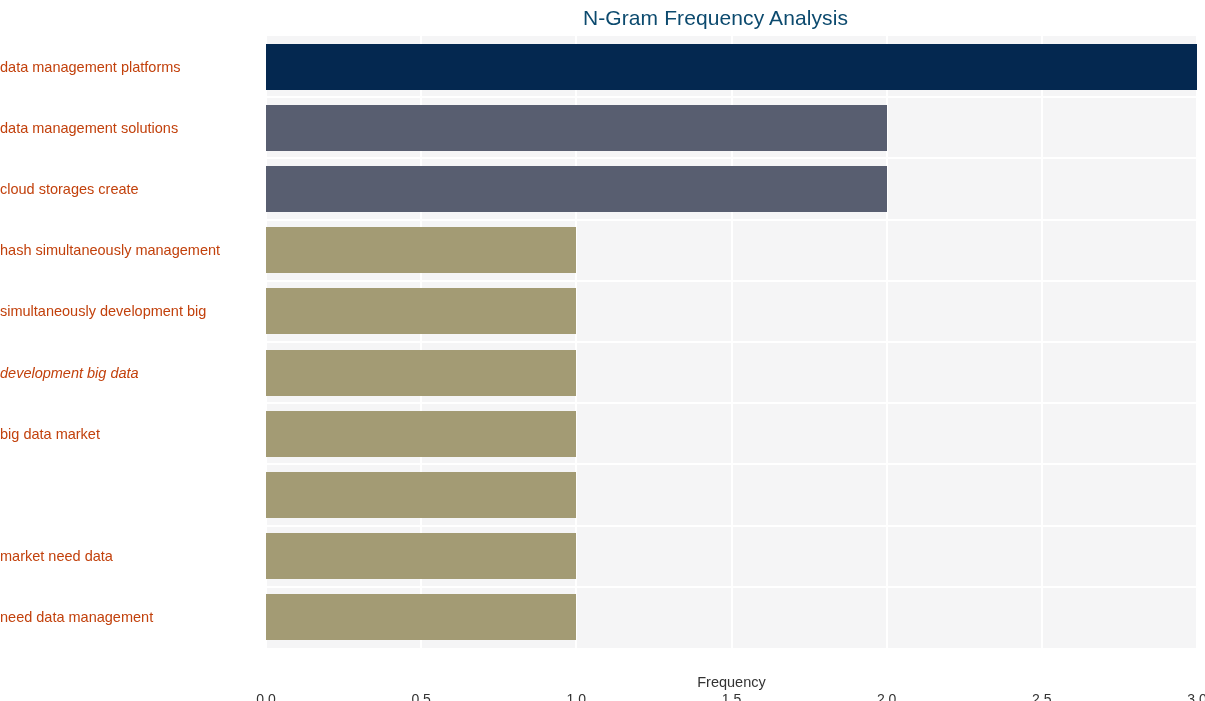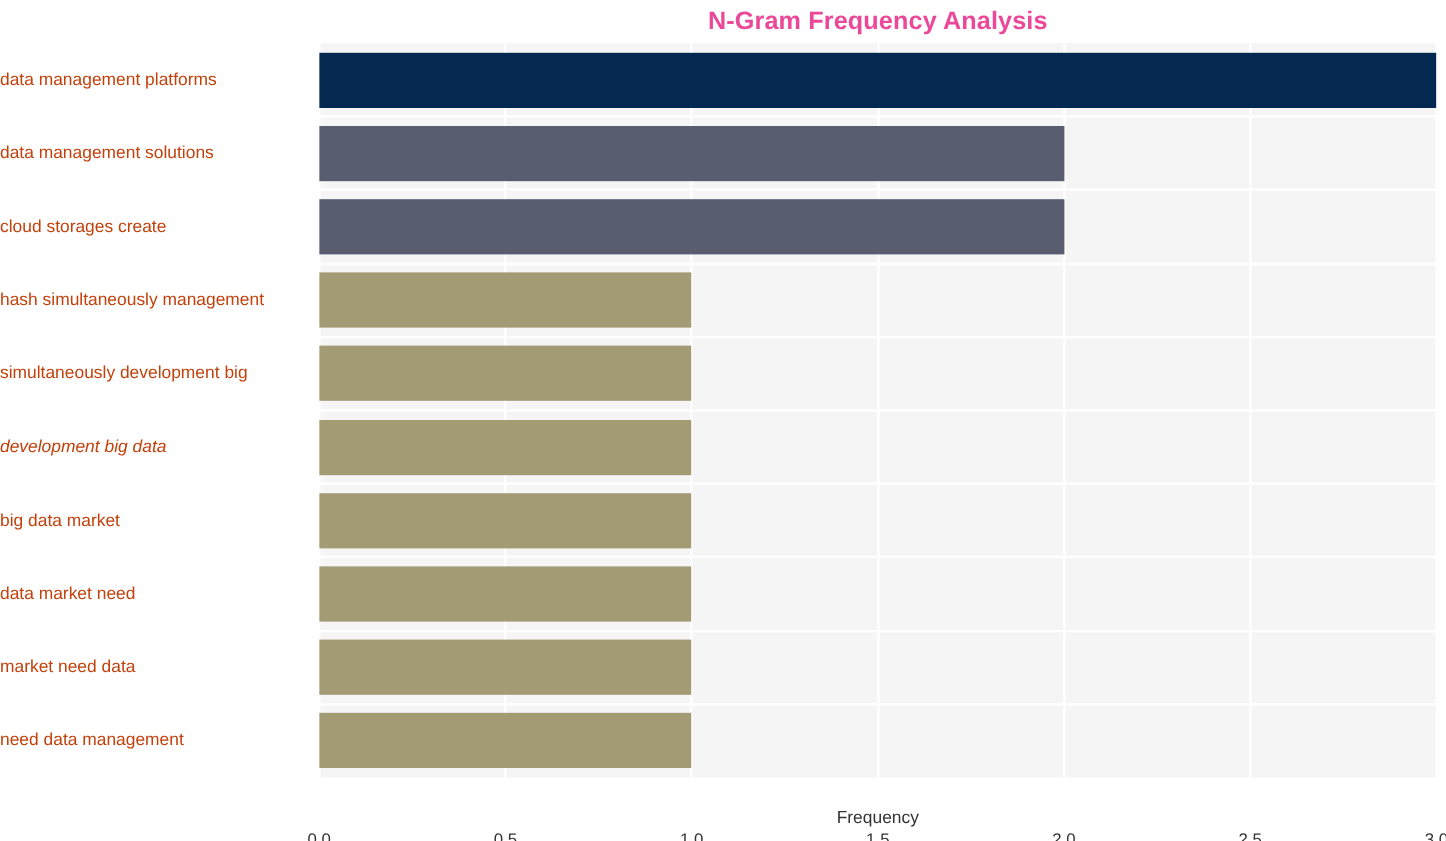--- a/index.html
+++ b/index.html
@@ -18,27 +18,27 @@
   #figure {
     position: absolute;
     left: 0; top: 0;
     width: 1205px;
     height: 701px;
     background: #ffffff;
   }
 
   #chart-title {
     position: absolute;
-    left: 266px;
+    left: 250px;
     top: 6px;
     width: 931px;
     text-align: center;
     font-size: 21px;
-    font-weight: bold;
-    color: #ec4899;
+    font-weight: normal;
+    color: #0c4a6e;
     letter-spacing: 0.1px;
   }
 
   
   #plot-area {
     position: absolute;
     left: 266px;
     top: 36px;
     width: 931px;
     height: 612px;
@@ -124,21 +124,20 @@
   <div id="chart-title">N-Gram Frequency Analysis</div>
 
   <div id="y-labels">
       <div class="ylabel" style="top: 20.6px;">data management platforms</div>
       <div class="ylabel" style="top: 81.8px;">data management solutions</div>
       <div class="ylabel" style="top: 143px;">cloud storages create</div>
       <div class="ylabel" style="top: 204.2px;">hash simultaneously management</div>
       <div class="ylabel" style="top: 265.4px;">simultaneously development big</div>
       <div class="ylabel" style="top: 326.6px; font-style: italic;">development big data</div>
       <div class="ylabel" style="top: 387.8px;">big data market</div>
-      <div class="ylabel" style="top: 449px;">data market need</div>
       <div class="ylabel" style="top: 510.2px;">market need data</div>
       <div class="ylabel" style="top: 571.4px; padding-left: 12px;">need data management</div>
     </div>
 
   <div id="plot-area">
       <div class="vgrid" style="left: -1px;"></div>
       <div class="vgrid" style="left: 154.167px;"></div>
       <div class="vgrid" style="left: 309.333px;"></div>
       <div class="vgrid" style="left: 464.5px;"></div>
       <div class="vgrid" style="left: 619.667px;"></div>

